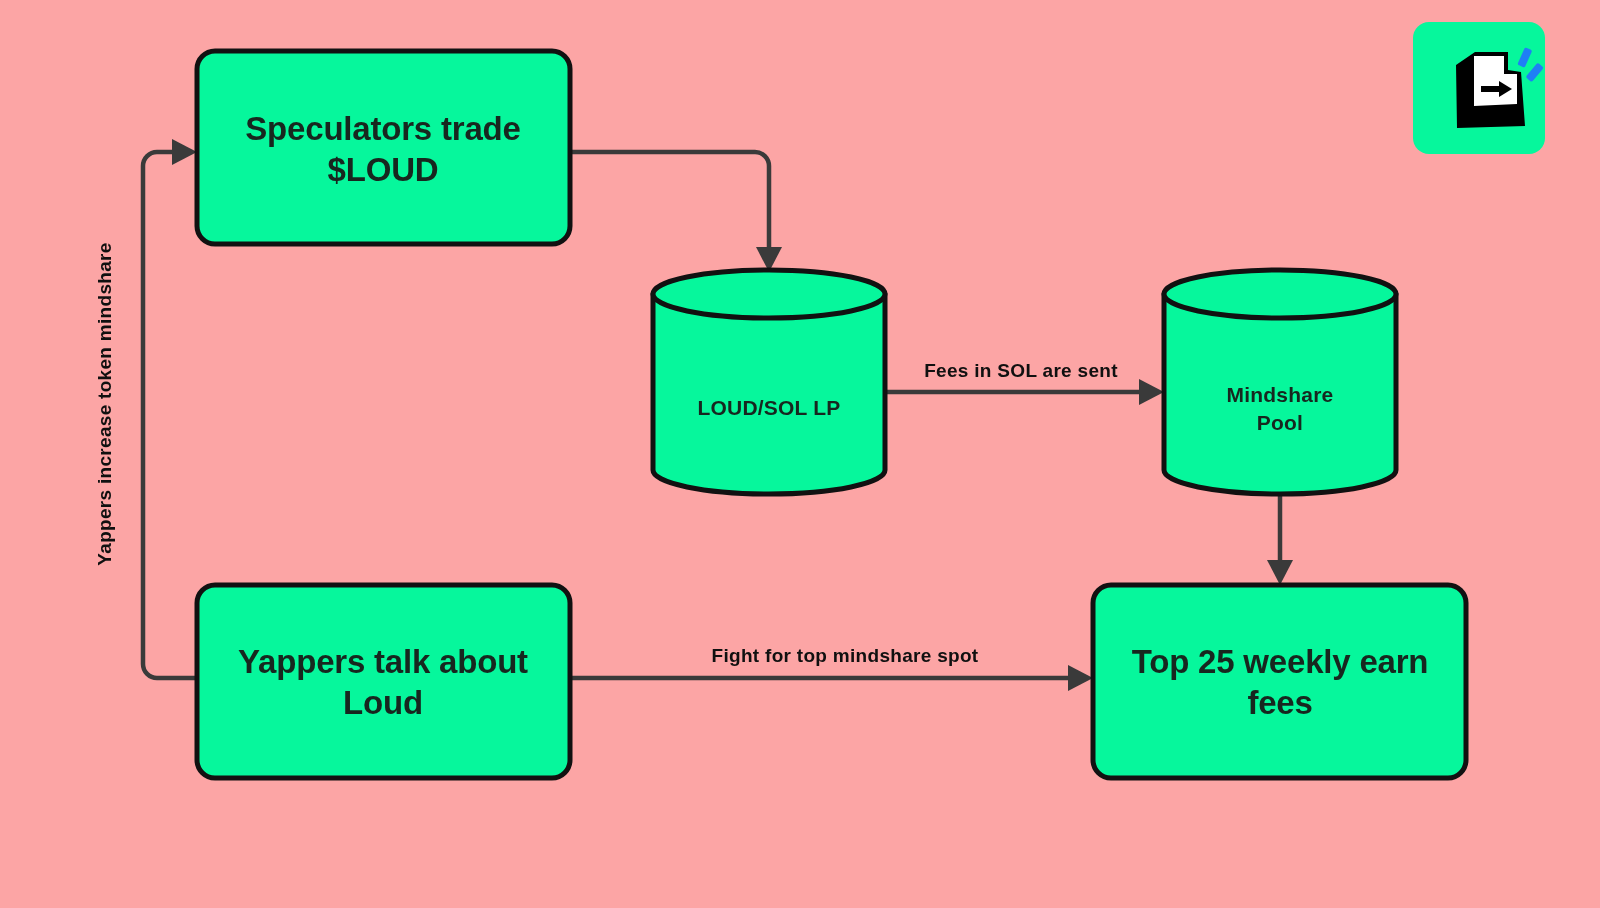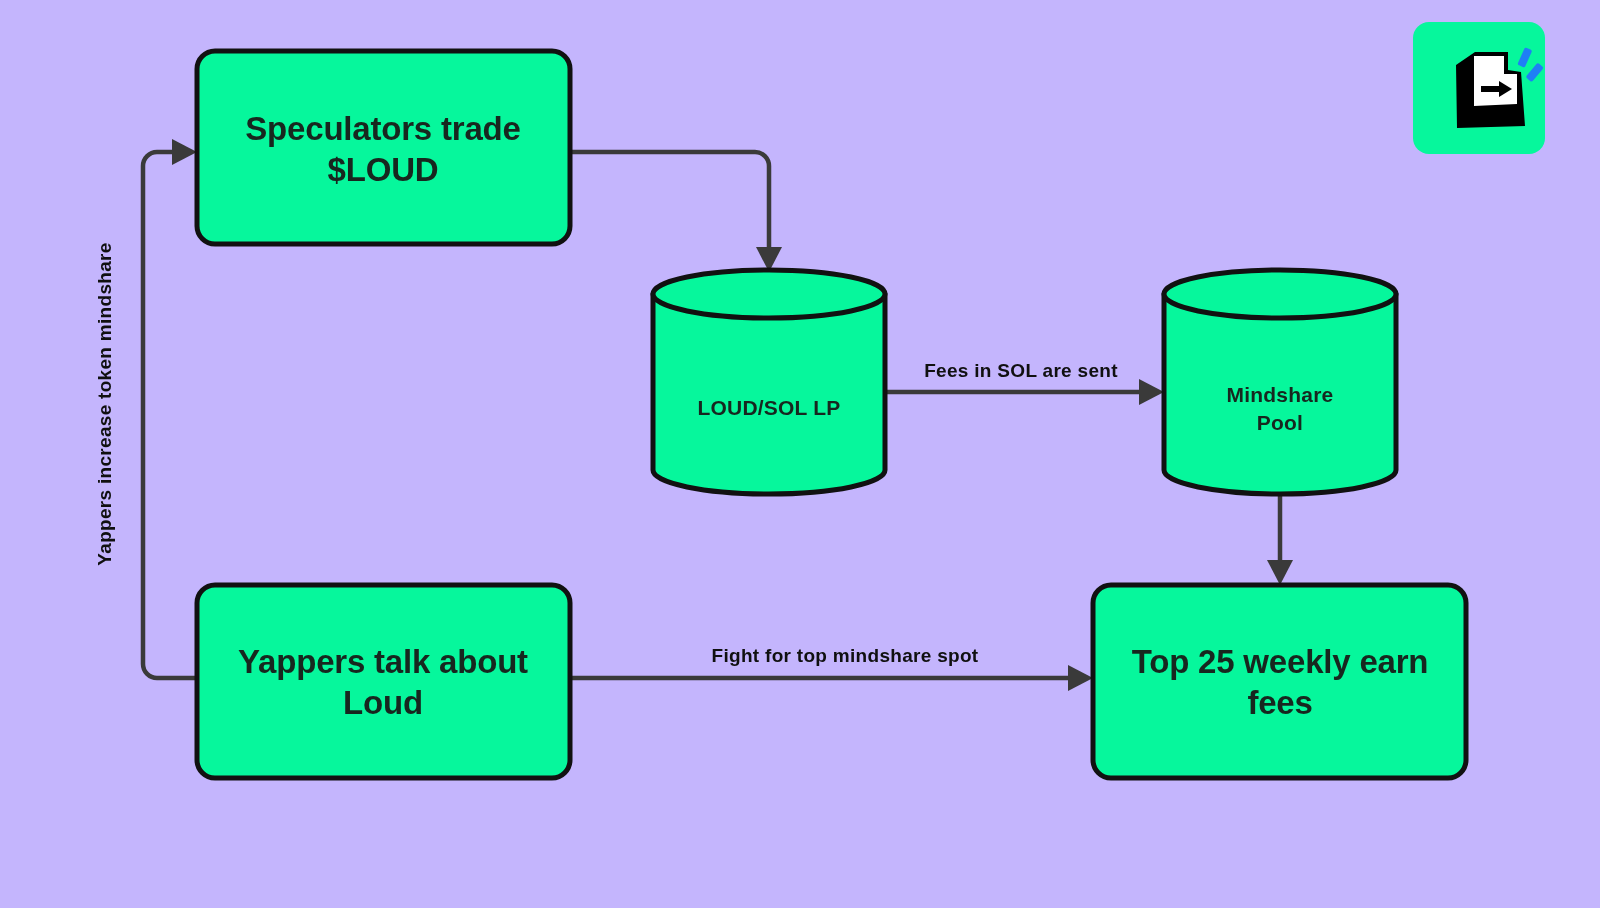--- a/index.html
+++ b/index.html
@@ -10,21 +10,21 @@
   body {
     width: 1600px;
     height: 908px;
     overflow: hidden;
     font-family: "Liberation Sans", sans-serif;
   }
   #canvas {
     position: relative;
     width: 1600px;
     height: 908px;
-    background: #c4b5fd;
+    background: #fca5a5;
   }
   svg.diagram {
     position: absolute;
     left: 0;
     top: 0;
     width: 1600px;
     height: 908px;
     display: block;
   }
   .node-shape {

